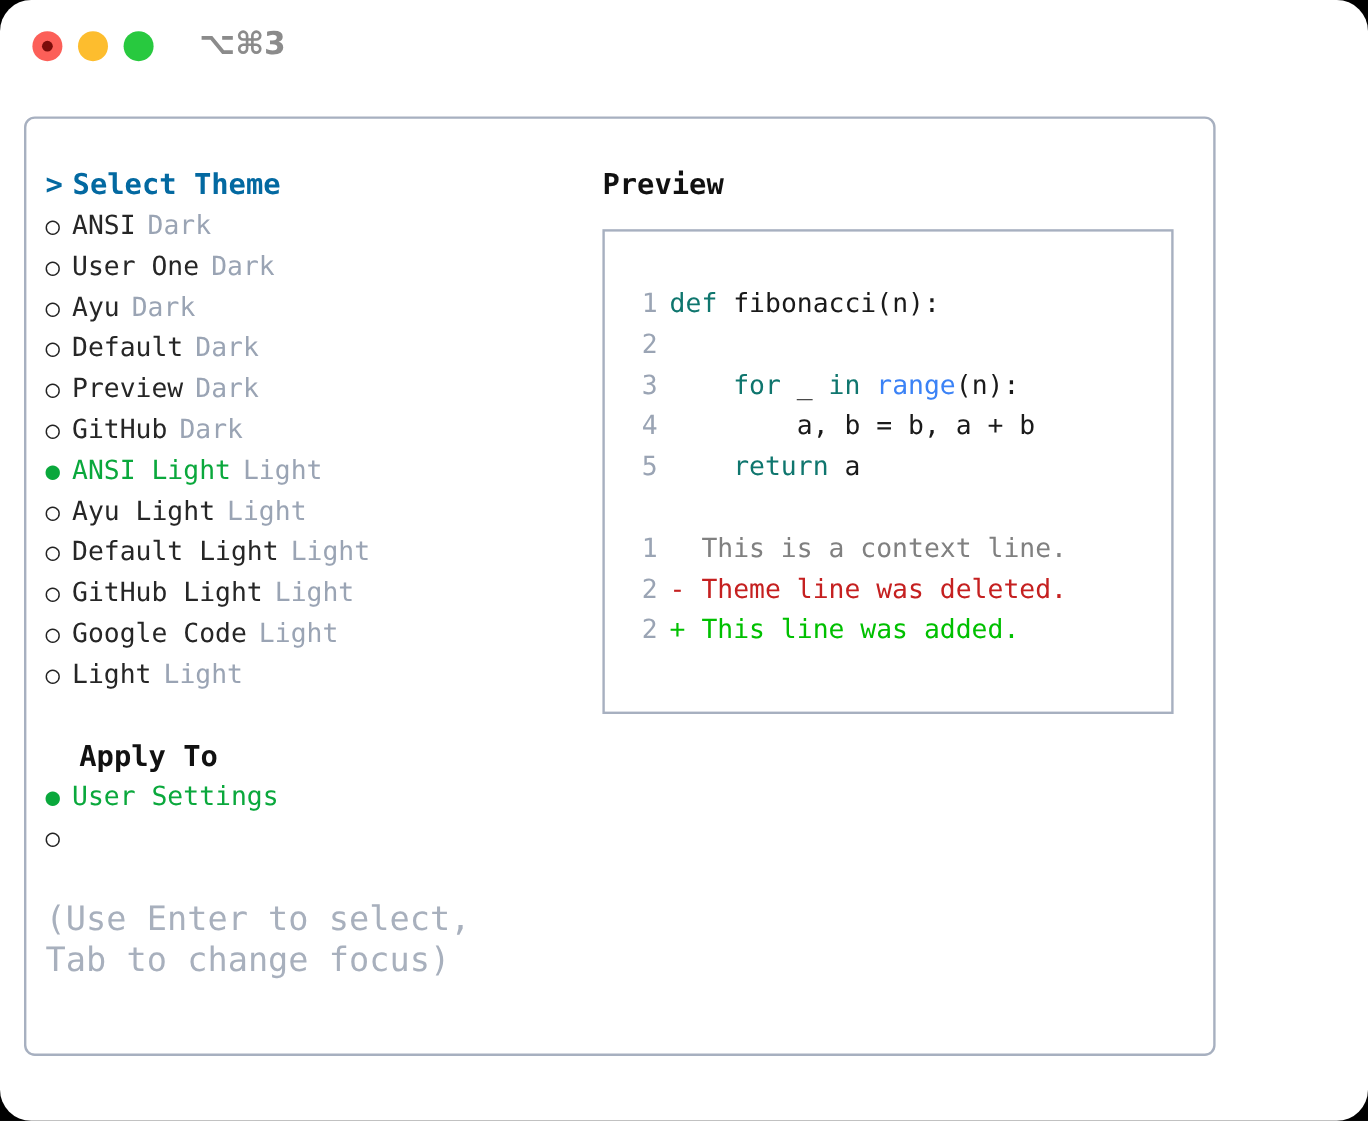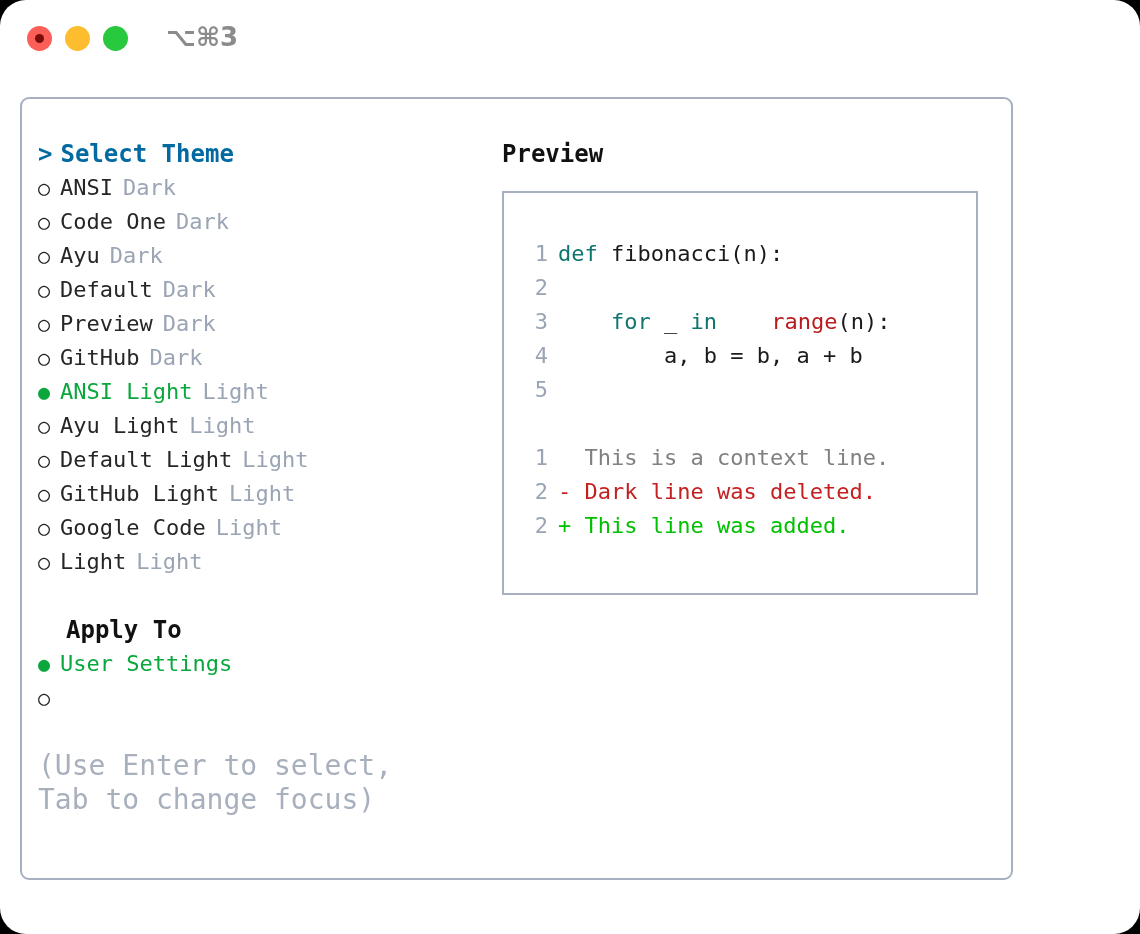--- a/index.html
+++ b/index.html
@@ -187,21 +187,21 @@
     display: inline-block;
     width: 30px;
     flex: 0 0 30px;
     text-align: right;
     color: #9aa4b4;
     margin-right: 10px;
   }
   .code-text { color: #1a1a1a; }
 
   .tok-kw   { color: #0f766e; }
-  .tok-fn   { color: #b91c1c; margin-left: 41px; }
+  .tok-fn   { color: #3b82f6; }
   .tok-num  { color: #00bb00; }
   .tok-plain{ color: #1a1a1a; }
 
   .diff-ctx { color: #808080; }
   .diff-del { color: #c52020; }
   .diff-add { color: #00c000; }
 
   .blank-line { height: 34px; }
 </style>
 </head>
@@ -227,21 +227,21 @@
       </div>
 
       <div id="theme-list">
           <div class="opt-row">
             <span class="bullet">○</span>
             <span class="opt-label">ANSI</span>
             <span class="opt-tag">Dark</span>
           </div>
           <div class="opt-row">
             <span class="bullet">○</span>
-            <span class="opt-label">Code One</span>
+            <span class="opt-label">User One</span>
             <span class="opt-tag">Dark</span>
           </div>
           <div class="opt-row">
             <span class="bullet">○</span>
             <span class="opt-label">Ayu</span>
             <span class="opt-tag">Dark</span>
           </div>
           <div class="opt-row">
             <span class="bullet">○</span>
             <span class="opt-label">Default</span>
@@ -309,25 +309,25 @@
     </div>
 
     <div class="col-right">
       <div class="preview-title">Preview</div>
       <div class="preview-box">
         <div id="code-block">
             <div class="code-line"><span class="lineno">1</span><span class="code-text"><span class="tok-kw">def</span><span class="tok-plain"> fibonacci(n):</span></span></div>
             <div class="code-line"><span class="lineno">2</span></div>
             <div class="code-line"><span class="lineno">3</span><span class="code-text"><span class="tok-plain">    </span><span class="tok-kw">for</span><span class="tok-plain"> _ </span><span class="tok-kw">in</span><span class="tok-plain"> </span><span class="tok-fn">range</span><span class="tok-plain">(n):</span></span></div>
             <div class="code-line"><span class="lineno">4</span><span class="code-text"><span class="tok-plain">        a, b = b, a + b</span></span></div>
-            <div class="code-line"><span class="lineno">5</span></div>
+            <div class="code-line"><span class="lineno">5</span><span class="code-text"><span class="tok-plain">    </span><span class="tok-kw">return</span><span class="tok-plain"> a</span></span></div>
           </div>
         <div class="blank-line"></div>
         <div id="diff-block">
             <div class="code-line"><span class="lineno">1</span><span class="diff-ctx"> </span><span class="diff-ctx"> This is a context line.</span></div>
-            <div class="code-line"><span class="lineno">2</span><span class="diff-del">-</span><span class="diff-del"> Dark line was deleted.</span></div>
+            <div class="code-line"><span class="lineno">2</span><span class="diff-del">-</span><span class="diff-del"> Theme line was deleted.</span></div>
             <div class="code-line"><span class="lineno">2</span><span class="diff-add">+</span><span class="diff-add"> This line was added.</span></div>
           </div>
       </div>
     </div>
 
   </div>
 </div>
 
 </body></html>

